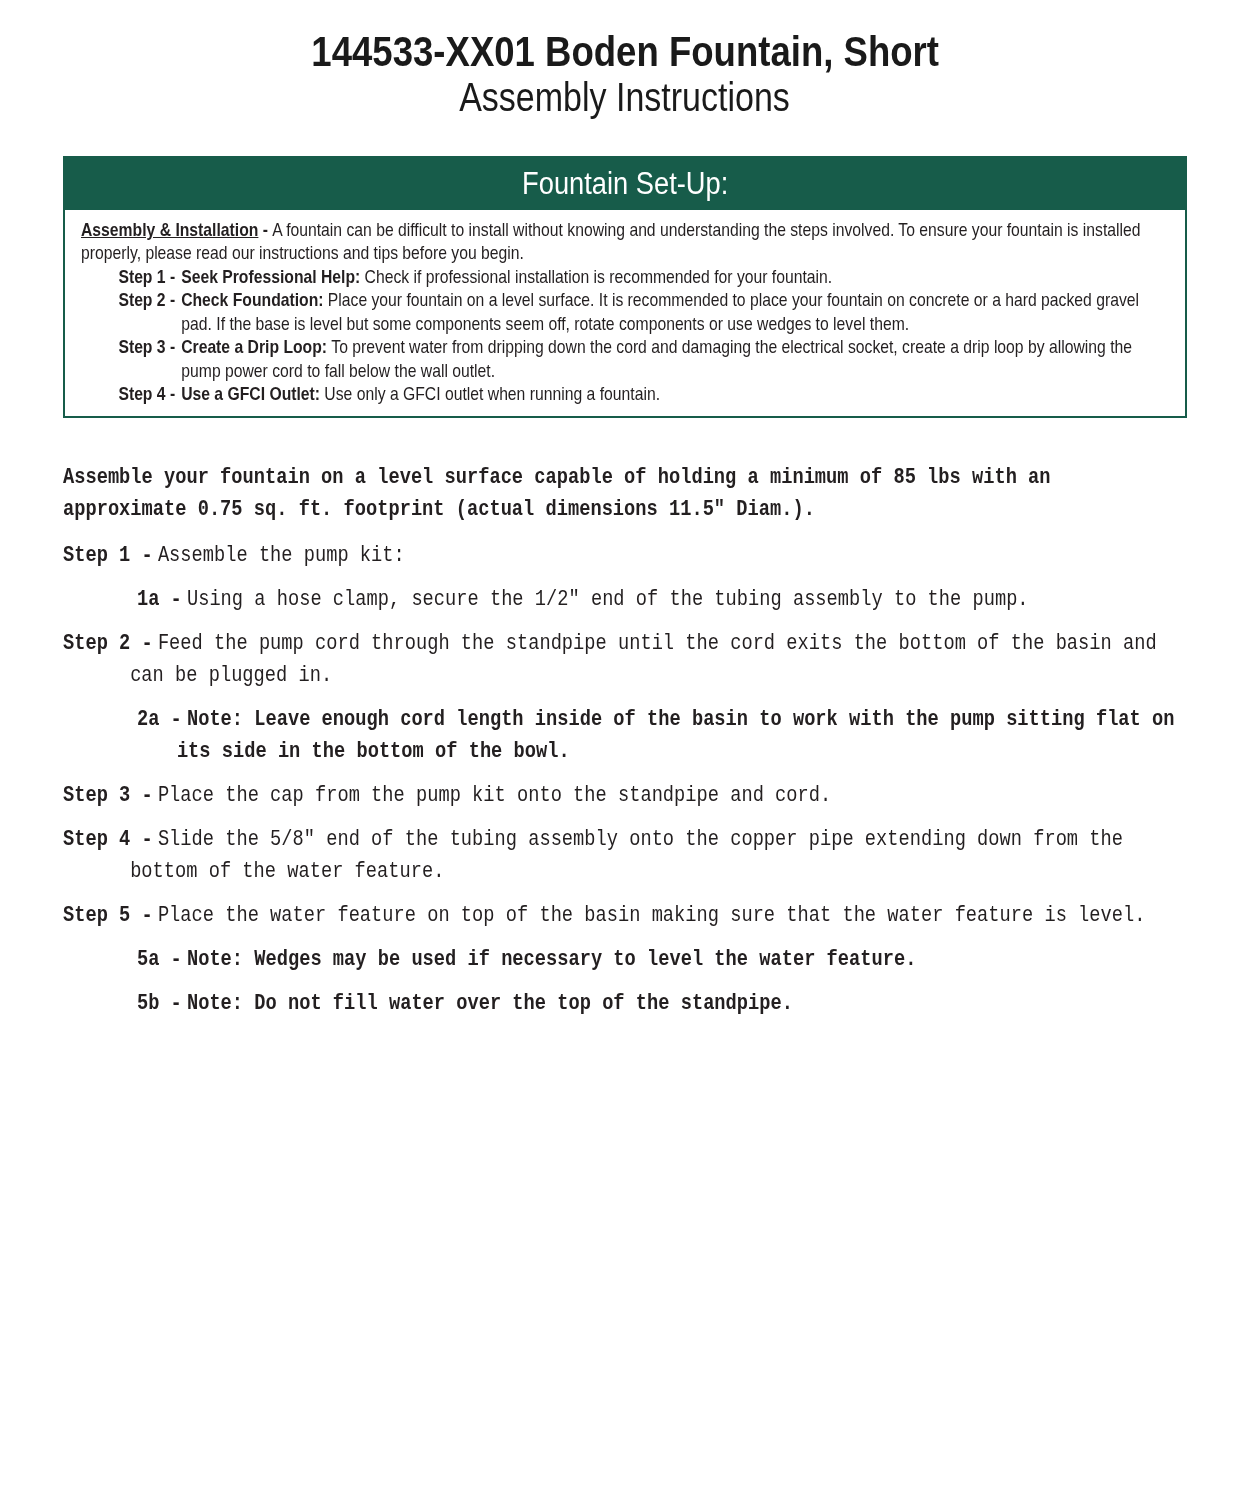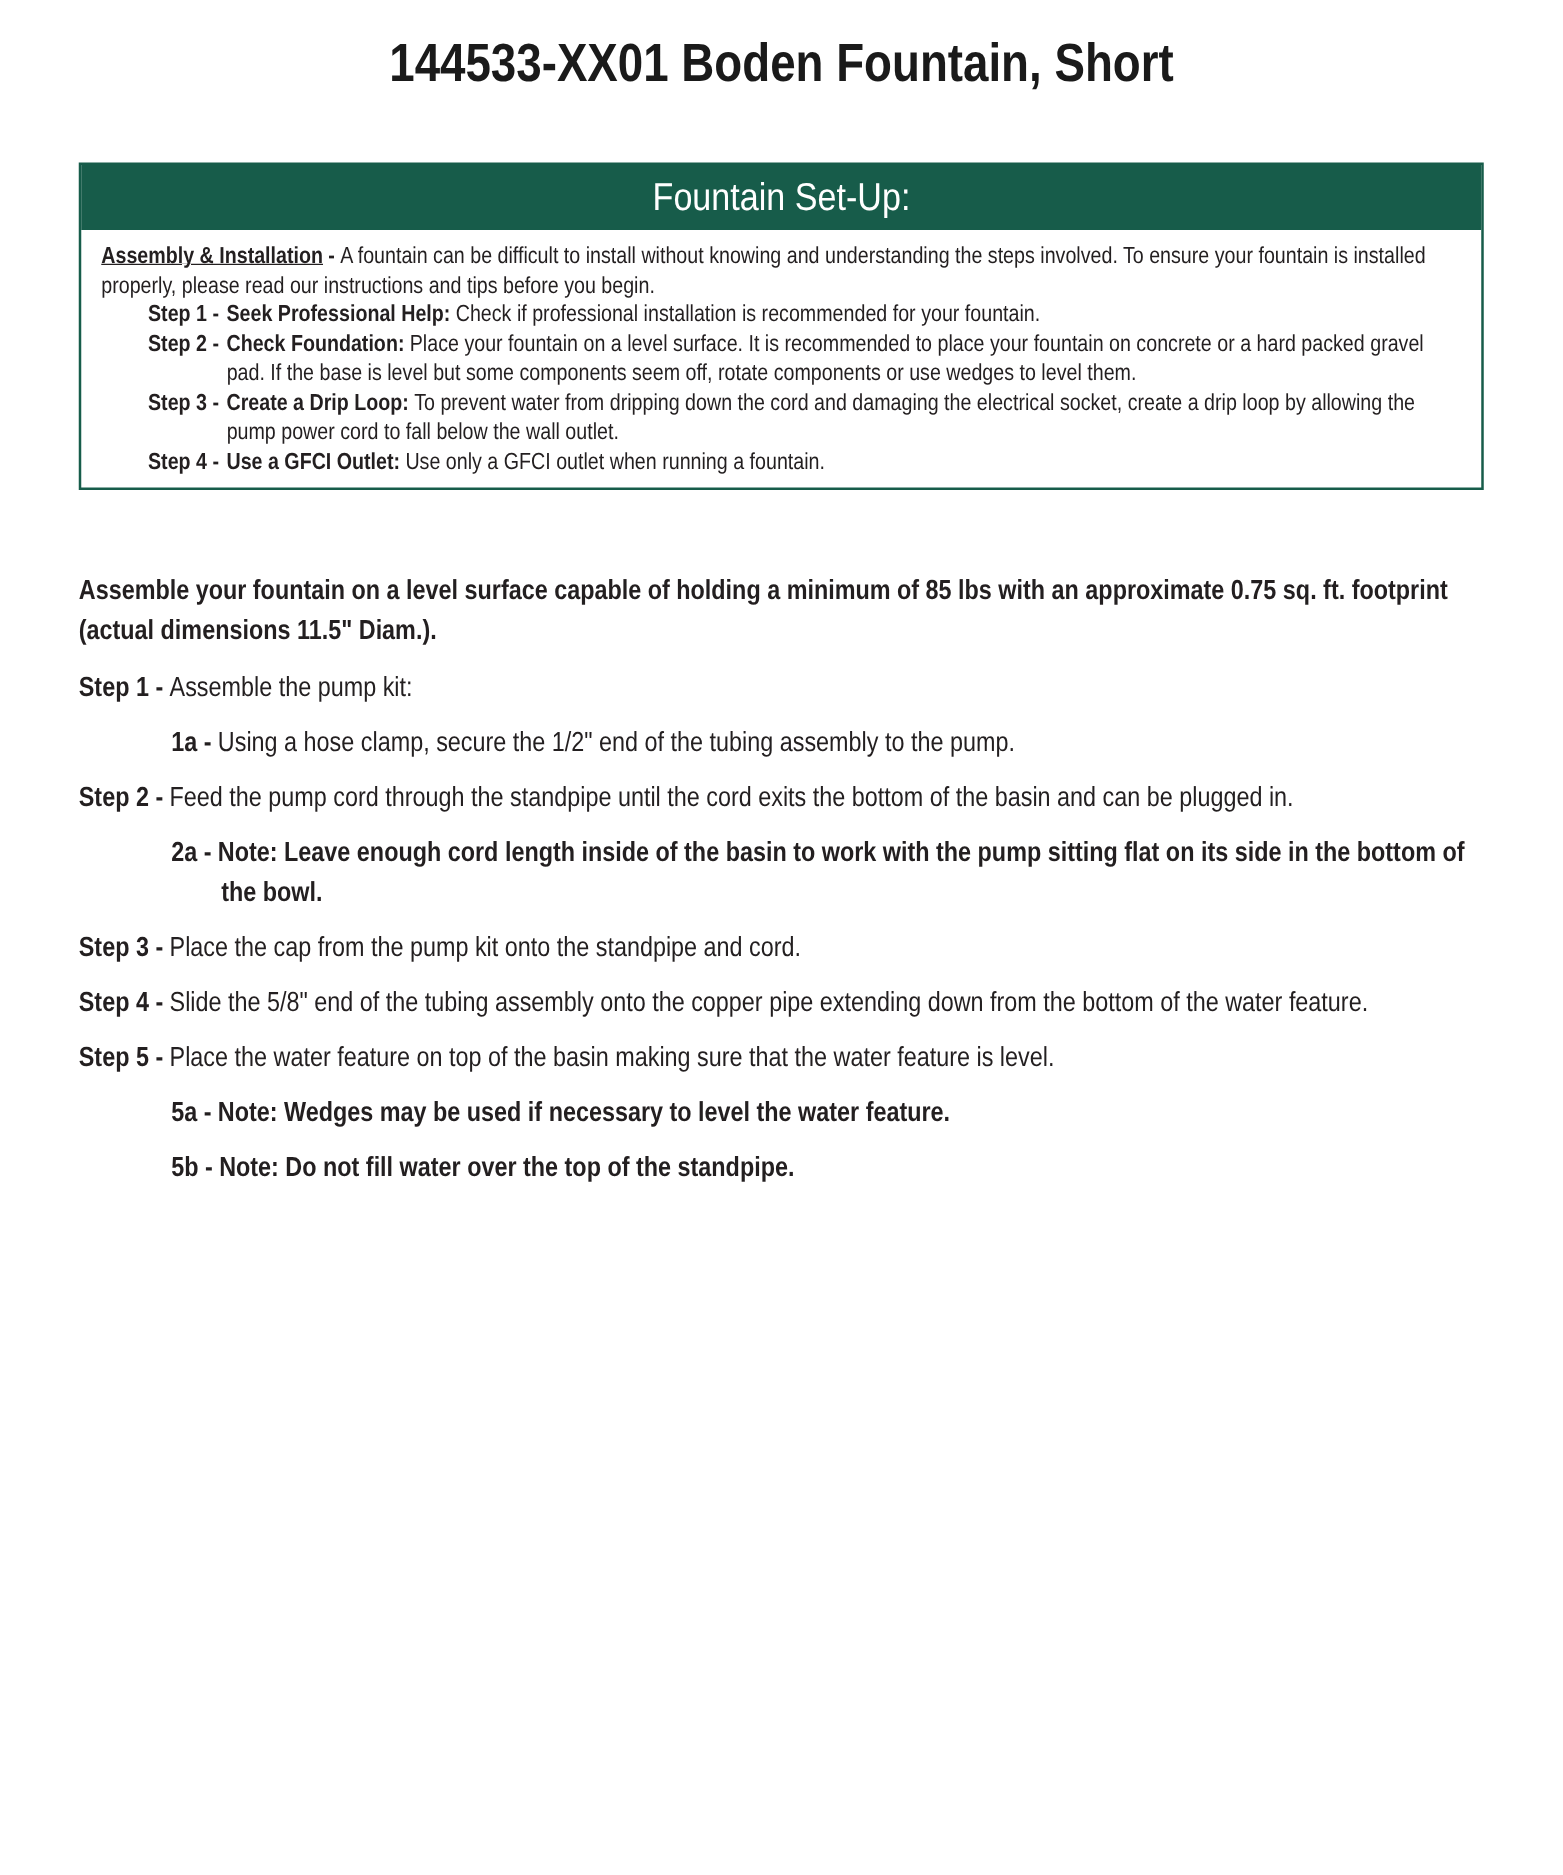--- a/index.html
+++ b/index.html
@@ -20,21 +20,21 @@
     white-space:nowrap;letter-spacing:0px;color:#1a1a1a;
   }
   .doc-title .t2{
     display:inline-block;font-size:40px;font-weight:normal;
     transform:scaleX(0.85);transform-origin:50% 50%;
     white-space:nowrap;color:#1a1a1a;margin-top:2px;
   }
 
   
   .setup-box{
-    margin:56px 63px 0 63px;
+    margin:36px 63px 0 63px;
     border:2px solid #175C4A;
     background:#ffffff;
   }
   .setup-box .hdr{
     background:#175C4A;
     height:52px;
     display:flex;align-items:center;justify-content:center;
   }
   .setup-box .hdr .hdr-text{
     color:#ffffff;font-size:31px;font-weight:normal;
@@ -55,21 +55,22 @@
     padding-left:74px;text-indent:-74px;
   }
   .b{font-weight:bold;}
   .u{text-decoration:underline;}
   .lbl{margin-right:7px;}
   .ttl{margin-right:5px;}
   .sep{margin:0 5px;}
 
   
   .instructions{
-    margin:64px 0 0 63px;
+    margin:44px 0 0 63px;
+    font-family:Liberation Mono, monospace;
   }
   .instr-inner{
     width:1318px;
     transform:scaleX(0.85);transform-origin:0 0;
     font-size:22px;line-height:32px;
   }
   .intro-bold{font-weight:bold;margin:0 0 14px 0;}
   .step{
     margin:0 0 12px 0;
     padding-left:79px;text-indent:-79px;
@@ -81,20 +82,21 @@
   .sub .lbl{margin-right:6px;}
   .step .lbl{margin-right:6px;}
 </style>
 </head>
 <body>
 
 <div class="page">
 
   <div class="doc-title">
     <div><span class="t1">144533-XX01 Boden Fountain, Short</span></div>
+    <div><span class="t2">Assembly Instructions</span></div>
   </div>
 
   <div class="setup-box">
     <div class="hdr">
       <span class="hdr-text">Fountain Set-Up:</span>
     </div>
     <div class="bx-body">
       <div class="bx-inner">
         <p class="bx-intro">
           <span class="b u">Assembly &amp; Installation</span><span class="b sep">-</span><span>A fountain can be difficult to install without knowing and understanding the steps involved. To ensure your fountain is installed properly, please read our instructions and tips before you begin.</span>

